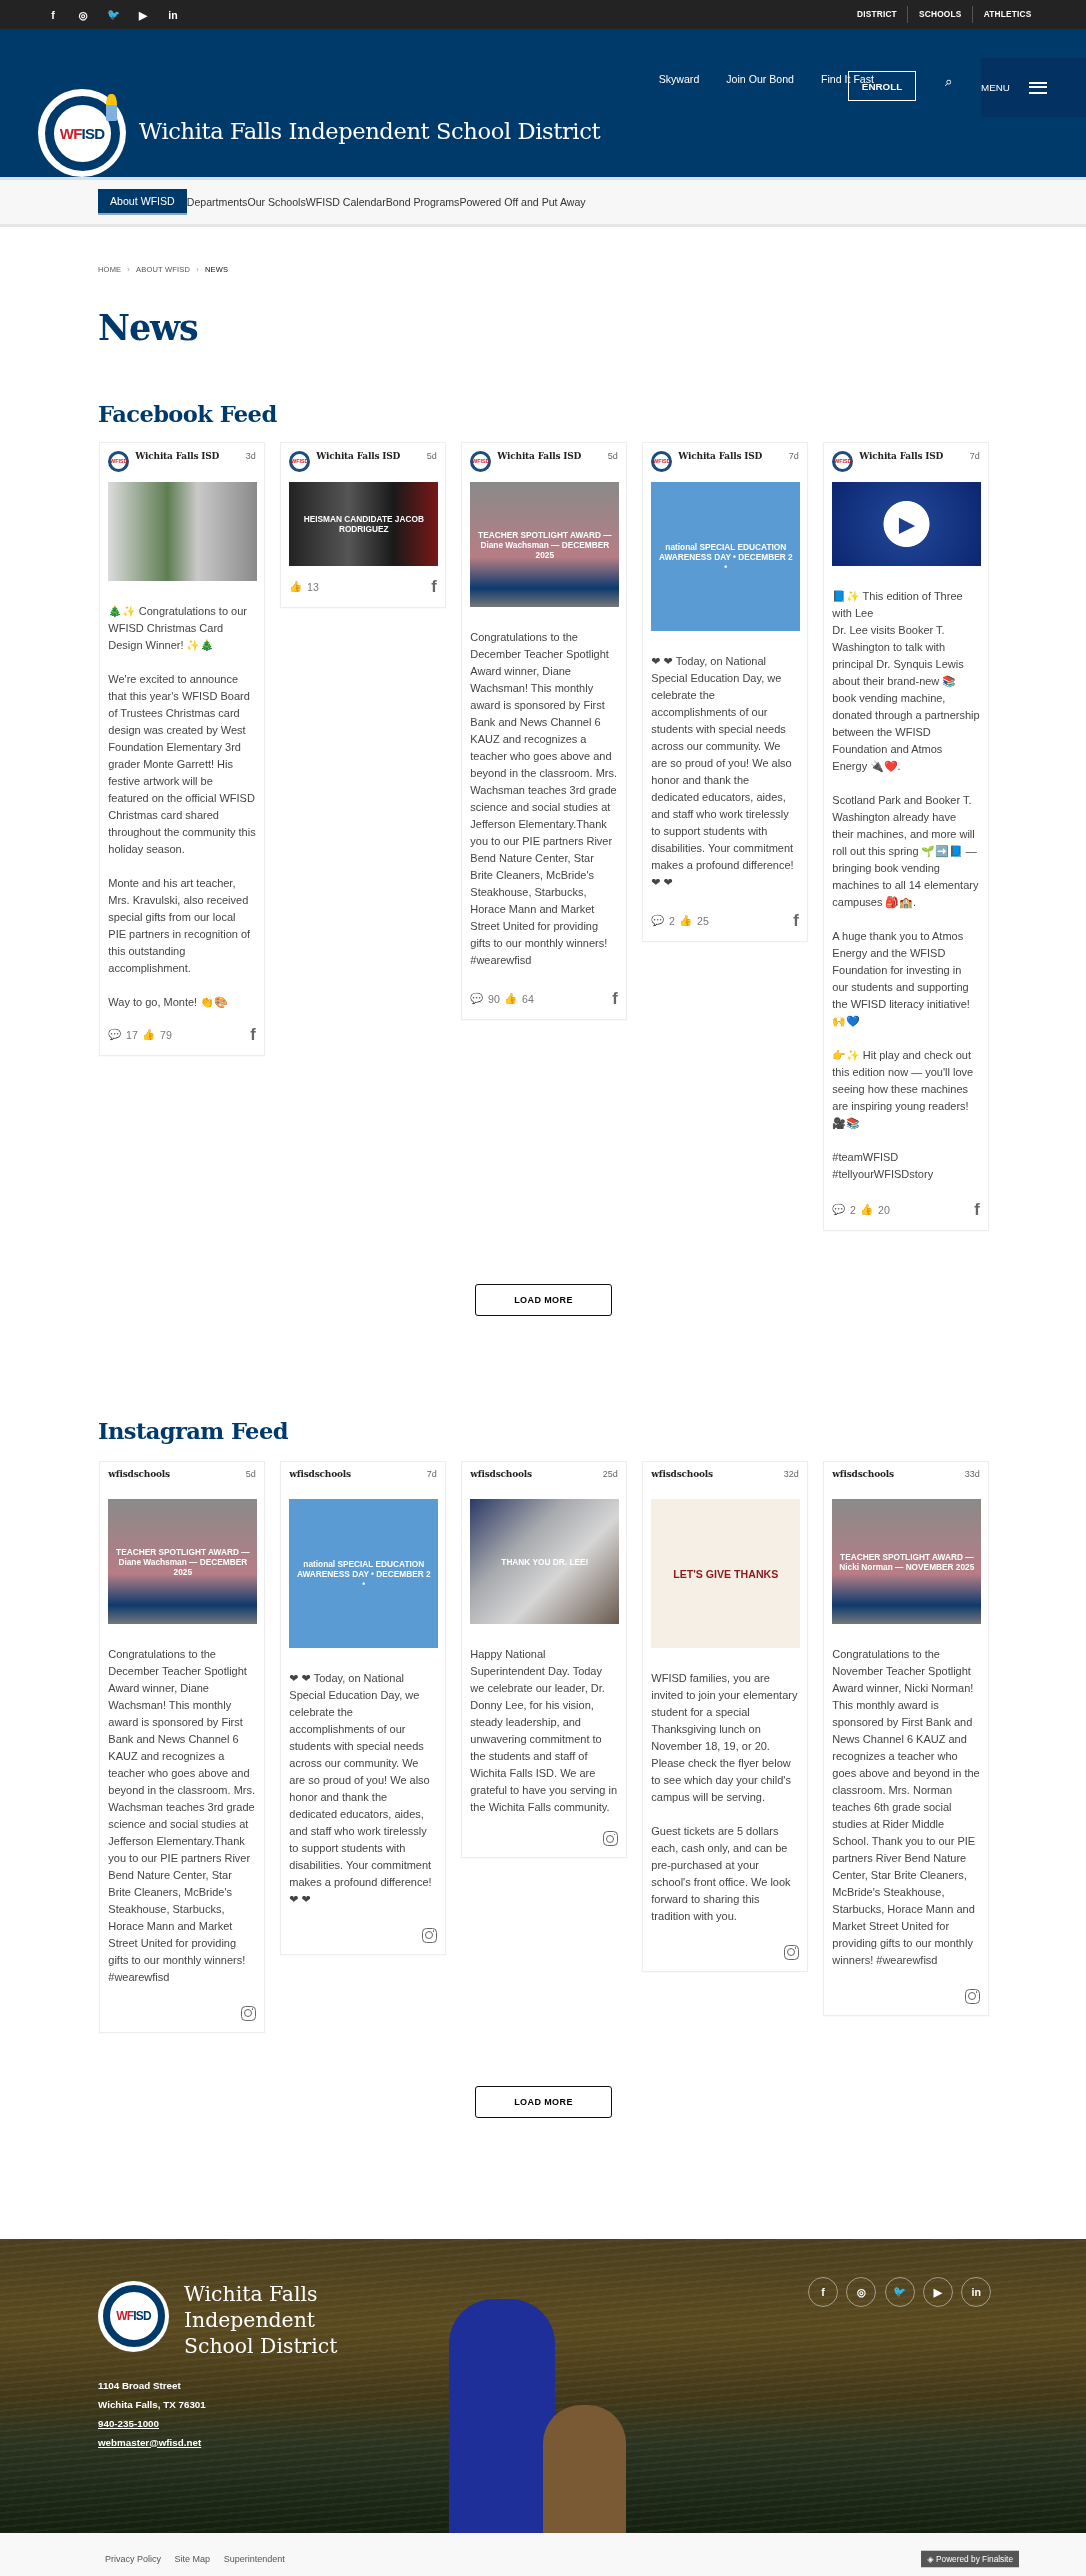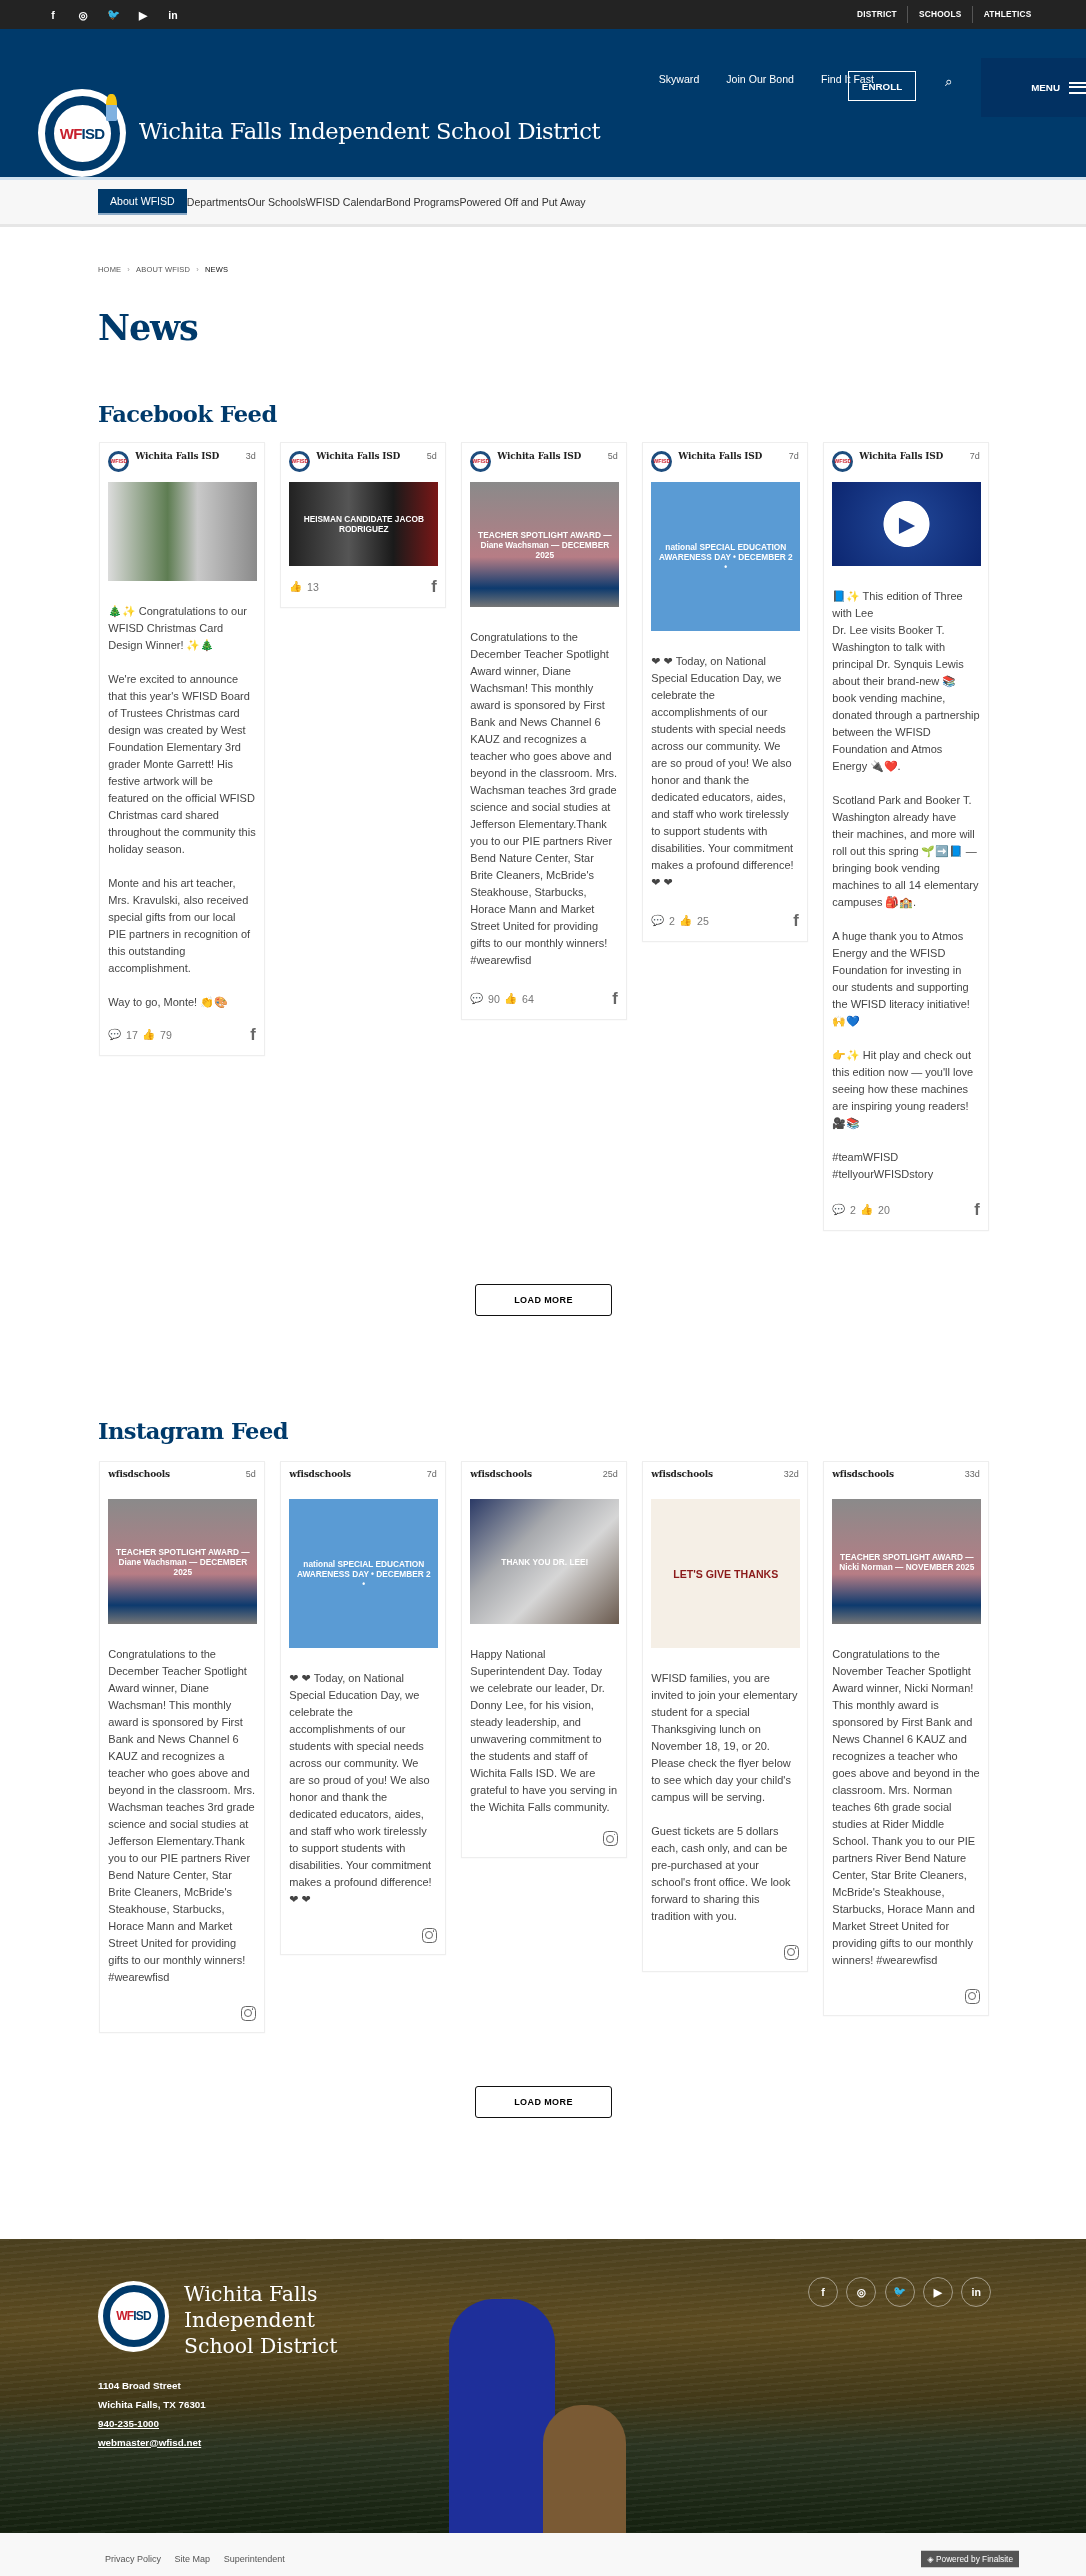--- a/index.html
+++ b/index.html
@@ -14,21 +14,21 @@
 .logo{position:absolute;left:38px;top:60px;width:88px;height:88px;border-radius:50%;background:#fff;display:flex;align-items:center;justify-content:center}
 .logo .ring{width:75px;height:75px;border-radius:50%;border:9px solid #003a6b;display:flex;align-items:center;justify-content:center;position:relative}
 .logo .wf{font-family:"Liberation Sans",sans-serif;font-weight:bold;font-size:15px;letter-spacing:-0.8px}
 .logo .wf .r{color:#c8202d}.logo .wf .b{color:#003a6b}
 .logo .torch{position:absolute;right:-6px;top:-10.6px;width:10.6px;height:27px;background:linear-gradient(#f6c30f 40%,#7fb1e0 40%);border-radius:40% 40% 1.5px 1.5px}
 .site-title{position:absolute;left:139px;top:89px;font-family:"DejaVu Serif",serif;color:#fff;font-size:22.6px;letter-spacing:-0.4px}
 .hdr-nav{position:absolute;right:213px;top:44px;display:flex;gap:27px;color:#fff;font-size:10.6px}
 .hdr-nav span{cursor:pointer}
 .enroll{position:absolute;left:848px;top:42px;width:68px;height:30px;border:1.5px solid #fff;color:#fff;font-weight:bold;font-size:9.8px;display:flex;align-items:center;justify-content:center;cursor:pointer}
 .search-btn{position:absolute;left:945px;top:45px;color:#fff;font-size:13.6px;cursor:pointer}
-.menu-btn{position:absolute;left:981px;top:29px;width:106px;height:59px;background:#023162;display:flex;align-items:center;justify-content:flex-end;gap:9px;color:#fff;font-size:9.8px;font-weight:bold;cursor:pointer}
+.menu-btn{position:absolute;left:981px;top:29px;width:106px;height:59px;background:#023162;display:flex;align-items:center;justify-content:flex-start;gap:19px;color:#fff;font-size:9.8px;font-weight:normal;cursor:pointer}
 .hamb{width:18px;height:12px;border-top:2.3px solid #fff;border-bottom:2.3px solid #fff;position:relative}
 .hamb:after{content:"";position:absolute;left:0;right:0;top:2.6px;height:2.3px;background:#fff}
 .subnav{height:50px;background:#f7f7f7;border-top:3px solid #cfe0ee;border-bottom:3px solid #e6e6e6;display:flex;align-items:center;padding-left:98px;gap:0}
 .subnav span{font-size:10.6px;color:#333;padding:0 0;line-height:24px;cursor:pointer}
 .subnav span.active{background:#003a6b;color:#fff;padding:0 12px;border-bottom:2.3px solid #8aa9c6}
 .crumbs{margin:38px 0 0 98px;font-size:7.5px;color:#555;display:flex;gap:6px;letter-spacing:0.2px}
 .crumbs .sep{color:#999}
 .crumbs .cur{color:#111}
 h1.page-title{font-family:"DejaVu Serif",serif;color:#003a6b;font-size:35px;margin:33px 0 0 98px;letter-spacing:-1.1px}
 h2.sec{font-family:"DejaVu Serif",serif;color:#003a6b;font-size:22.6px;margin-left:98px;letter-spacing:-0.6px}

